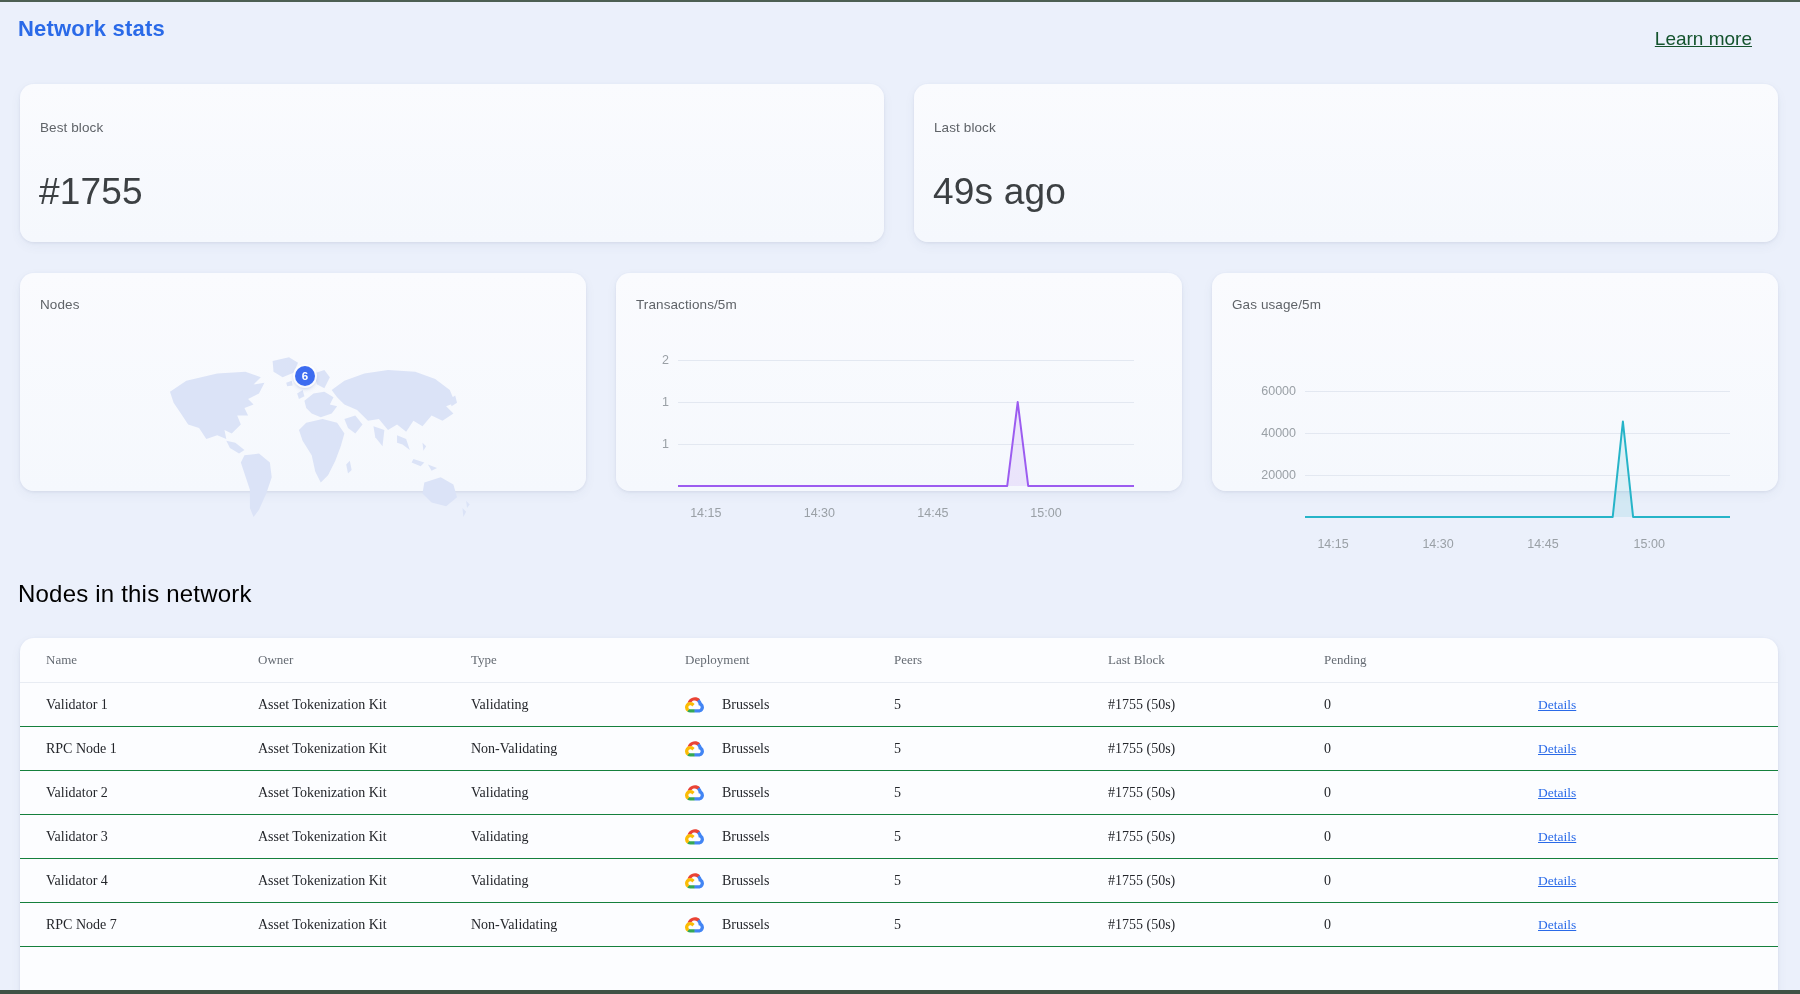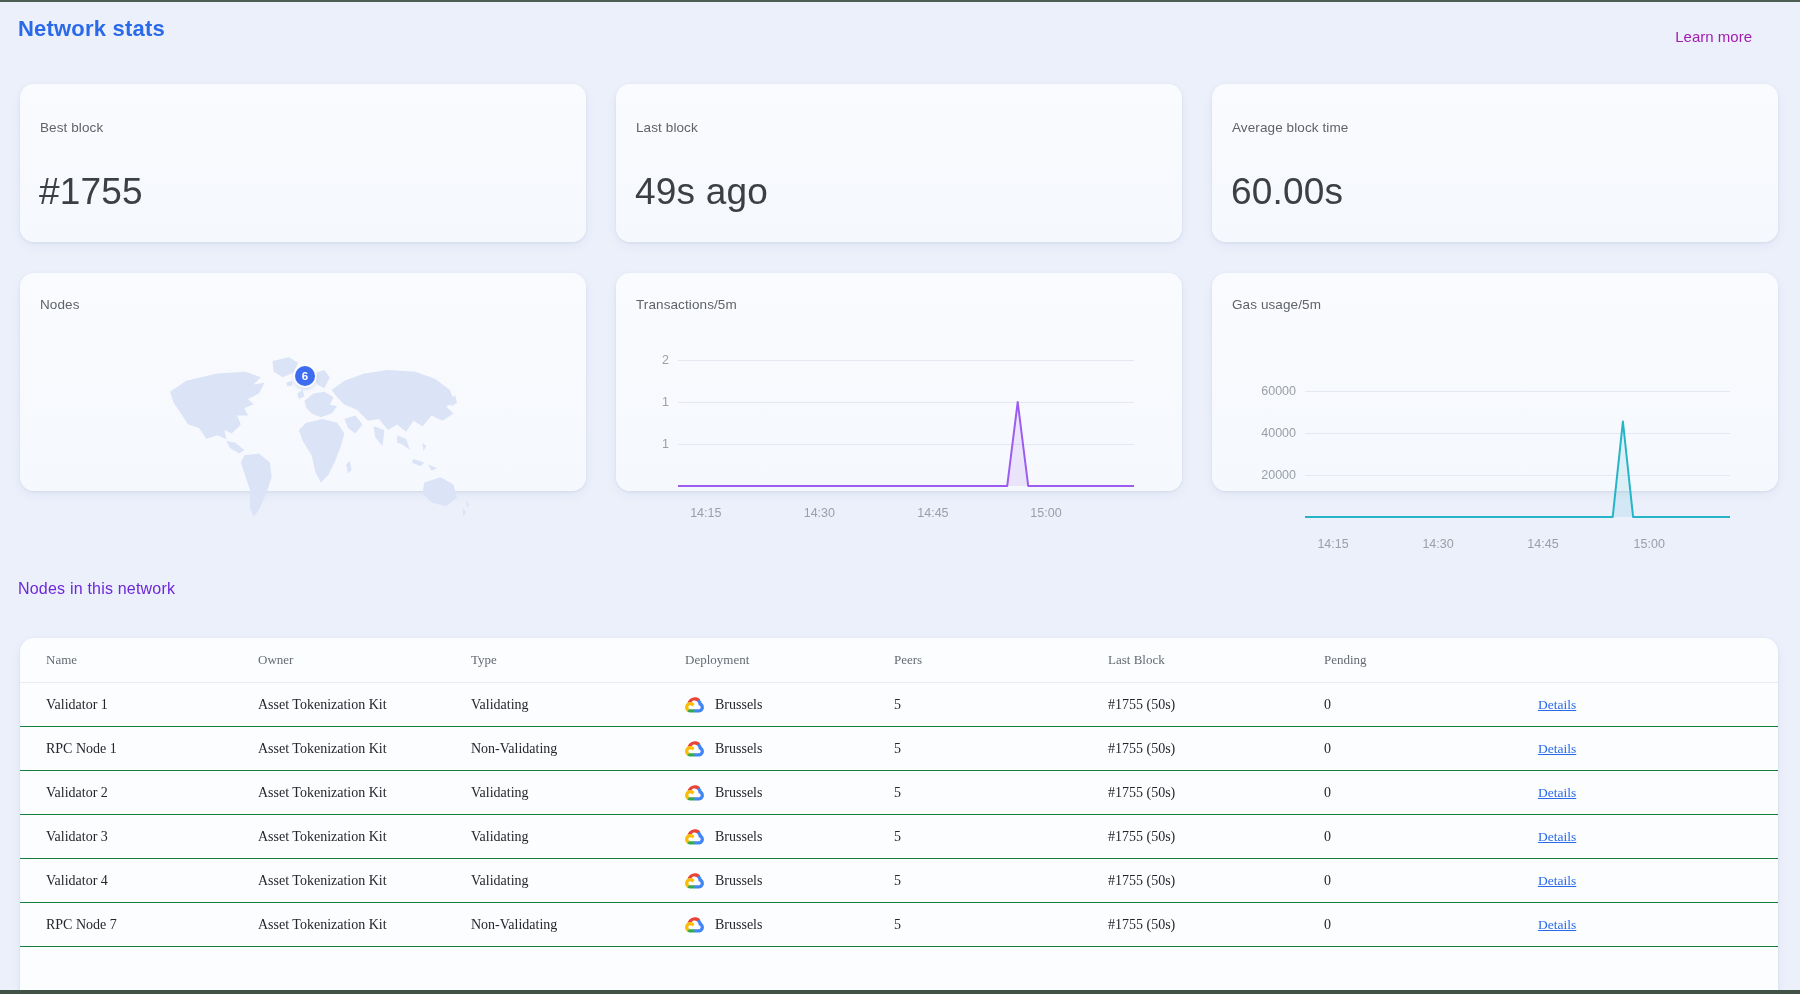--- a/index.html
+++ b/index.html
@@ -12,25 +12,25 @@
   .edge-strip{position:absolute;left:0;right:0;}
   .edge-strip.top{top:0;height:2px;background:#4d5f52;}
   .edge-strip.bottom{bottom:0;height:4px;background:#3f5245;}
 
   .page-title{
     position:absolute;left:18px;top:16px;
     font-size:22px;font-weight:700;color:#2a6ae8;letter-spacing:.2px;
   }
   .learn-more{
     position:absolute;right:48px;top:28px;
-    font-size:15px;color:#a21caf;cursor:pointer;
+    font-size:19px;color:#14532d;text-decoration:underline;cursor:pointer;
   }
   .section-title{
     position:absolute;left:18px;top:580px;
-    font-size:16px;font-weight:400;color:#6d28d9;letter-spacing:.2px;
+    font-size:24px;font-weight:400;color:#000000;letter-spacing:.2px;
   }
 
   .cards-row{position:absolute;left:20px;right:22px;display:flex;gap:30px;}
   .row-1{top:84px;height:158px;}
   .row-2{top:273px;height:218px;}
   .card{
     position:relative;flex:1;height:100%;
     background:linear-gradient(180deg,#fafbfe 0%,#f5f8fd 100%);
     border-radius:14px;
     box-shadow:0 1px 3px rgba(66,80,120,.10),0 4px 12px rgba(66,80,120,.05);
@@ -82,45 +82,41 @@
   }
   .t-row{
     display:grid;
     grid-template-columns:212px 213px 214px 209px 214px 216px 214px 1fr;
     align-items:center;padding-left:26px;height:43px;
     border-bottom:1px solid #15803d;
   }
   .t-head{height:44px;border-bottom:1px solid #e8ecf3;}
   .t-head .th{font-size:13px;color:#656b73;font-weight:400;}
   .t-row .td{font-size:14px;color:#24262b;}
-  .deploy-cell{display:flex;align-items:center;gap:11px;}
+  .deploy-cell{display:flex;align-items:center;gap:18px;}
   .deploy-cell svg{width:19px;height:16px;flex:none;}
   .details-link{font-size:13.5px;color:#2a6ae8;text-decoration:underline;cursor:pointer;margin-top:44px;}
 </style>
 </head>
 <body>
 
 <div id="app">
   <div class="edge-strip top"></div>
 
   <div class="page-title">Network stats</div>
   <a class="learn-more">Learn more</a>
 
   <div class="cards-row row-1">
     <div class="card">
       <div class="card-label">Best block</div>
       <div class="stat-value">#1755</div>
     </div>
     <div class="card">
       <div class="card-label">Last block</div>
       <div class="stat-value">49s ago</div>
-    </div>
-    <div class="card">
-      <div class="card-label">Average block time</div>
-      <div class="stat-value">60.00s</div>
     </div>
   </div>
 
   <div class="cards-row row-2">
     <div class="card">
       <div class="card-label">Nodes</div>
       <div class="map-wrap">
         <svg viewBox="0 0 360 200">
           <g class="map-land">
             <path d="M135 14 L153 10 L163 16 L158 27 L146 32 L136 26 Z"></path>

